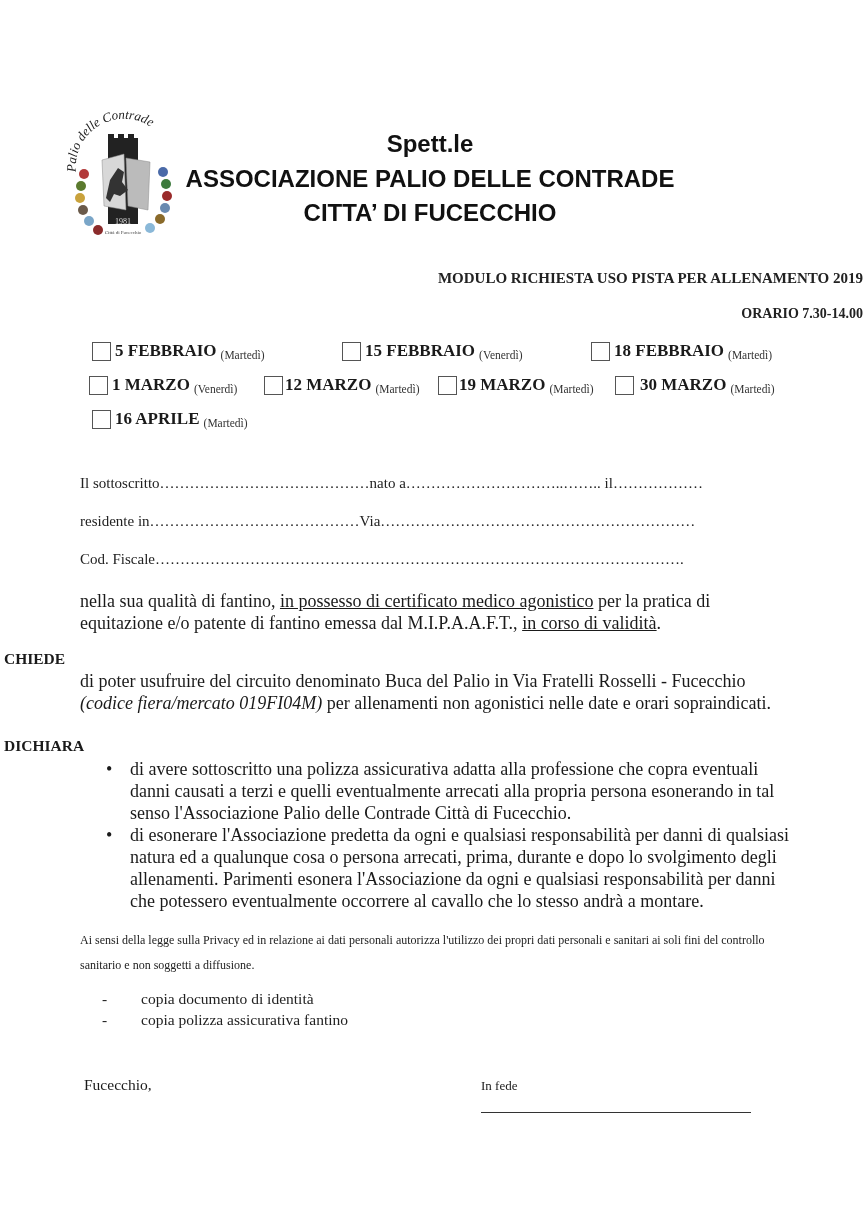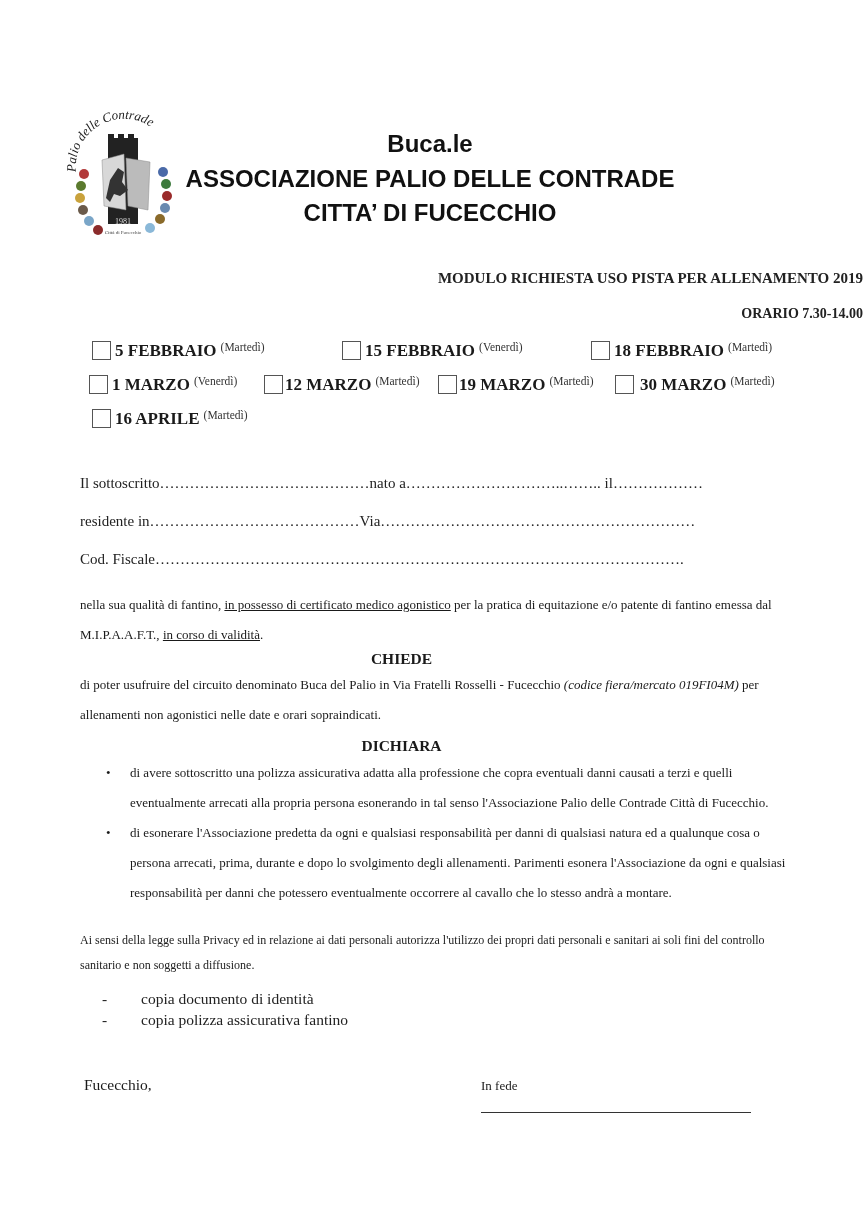--- a/index.html
+++ b/index.html
@@ -10,31 +10,31 @@
   .logo { left: 64px; top: 110px; width: 118px; height: 130px; }
   
   .hdr { left: 180px; width: 500px; text-align: center; font-family: "Liberation Sans", sans-serif; font-weight: bold; color: #111; }
   .hdr1 { top: 130px; font-size: 24px; }
   .hdr2 { top: 165px; font-size: 24px; }
   .hdr3 { top: 199px; font-size: 24px; }
   .subtitle { left: 0; width: 863px; text-align: right; font-weight: bold; font-size: 15px; color: #222; }
   .sub1 { top: 270px; }
   .sub2 { top: 306px; font-size: 14px; }
   
-  .date-opt { display: flex; align-items: flex-start; white-space: nowrap; }
+  .date-opt { display: flex; align-items: flex-end; white-space: nowrap; }
   .cb { width: 19px; height: 19px; border: 1px solid #555; background: #fff; box-sizing: border-box; margin-right: 4px; flex: none; cursor: pointer; }
   .date-main { font-weight: bold; font-size: 17px; color: #1a1a1a; }
   .date-day { font-size: 11.5px; color: #333; margin-left: 4px; }
   
   .fline { left: 80px; width: 700px; font-size: 15px; color: #222; white-space: nowrap; overflow: hidden; }
   .fline .dots { letter-spacing: 0px; }
-  .para { left: 80px; width: 700px; font-size: 13px; line-height: 30px; color: #1a1a1a; }
+  .para { left: 80px; width: 700px; font-size: 18px; line-height: 22px; color: #1a1a1a; }
   .u { text-decoration: underline; }
   .it { font-style: italic; }
-  .heading { left: 16px; width: 771px; text-align: center; font-weight: bold; font-size: 15.5px; }
+  .heading { left: 4px; width: 771px; text-align: left; font-weight: bold; font-size: 15.5px; }
   ul.decl { margin: 0; padding: 0; list-style: none; }
   ul.decl li { position: relative; padding-left: 50px; }
   ul.decl li .bullet { position: absolute; left: 26px; top: 0; }
   .small { left: 80px; width: 720px; font-size: 12px; line-height: 25px; color: #222; }
   .attach { left: 80px; font-size: 15.5px; line-height: 21px; color: #222; }
   .attach .item { padding-left: 24px; position: relative; }
   .attach .item .dash { position: absolute; left: 22px; }
   .attach .item .txt { margin-left: 37px; }
   .sig-line { left: 481px; top: 1112px; width: 270px; border-top: 1px solid #333; }
 </style>
@@ -71,21 +71,21 @@
 
     <circle cx="99" cy="62" r="5" fill="#4a6aa8"></circle>
     <circle cx="102" cy="74" r="5" fill="#3d7a3d"></circle>
     <circle cx="103" cy="86" r="5" fill="#9a2a2a"></circle>
     <circle cx="101" cy="98" r="5" fill="#6a8ab0"></circle>
     <circle cx="96" cy="109" r="5" fill="#8a6a2a"></circle>
     <circle cx="86" cy="118" r="5" fill="#8ab8d8"></circle>
   </svg>
 </div>
 
-<div class="abs hdr hdr1">Buca.le</div>
+<div class="abs hdr hdr1">Spett.le</div>
 <div class="abs hdr hdr2">ASSOCIAZIONE PALIO DELLE CONTRADE</div>
 <div class="abs hdr hdr3">CITTA’ DI FUCECCHIO</div>
 
 <div class="abs subtitle sub1">MODULO RICHIESTA USO PISTA PER ALLENAMENTO 2019</div>
 <div class="abs subtitle sub2">ORARIO 7.30-14.00</div>
 
 <div class="abs date-opt" style="left:92px; top:341px;">
   <span class="cb"></span>
   <span class="date-main">5 FEBBRAIO</span>
   <span class="date-day">(Martedì)</span>

